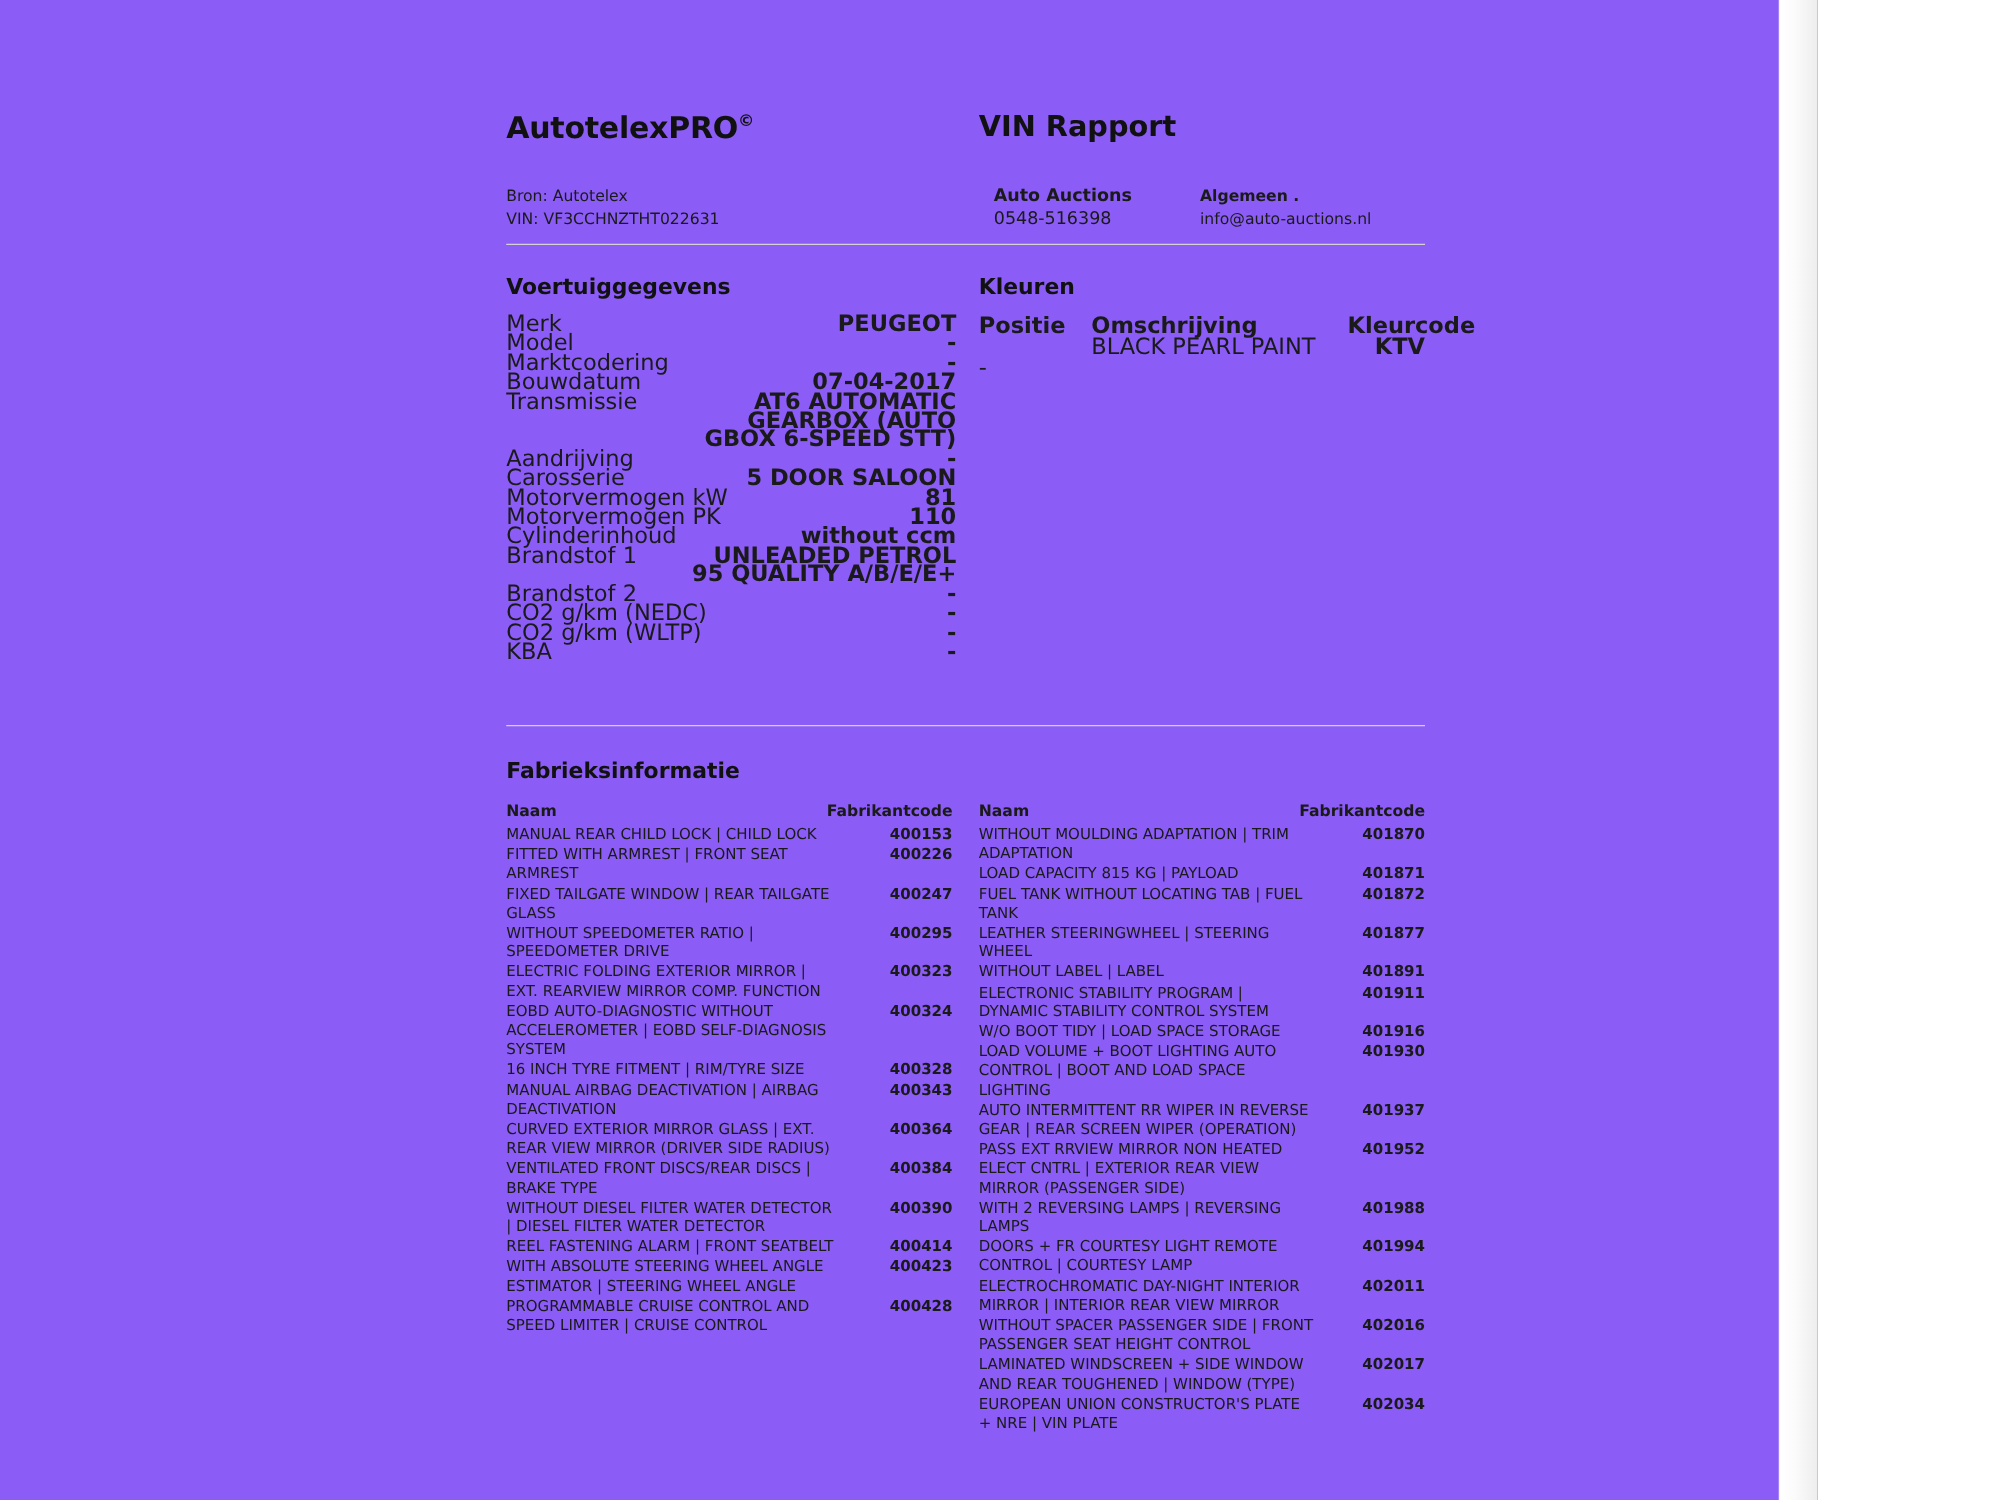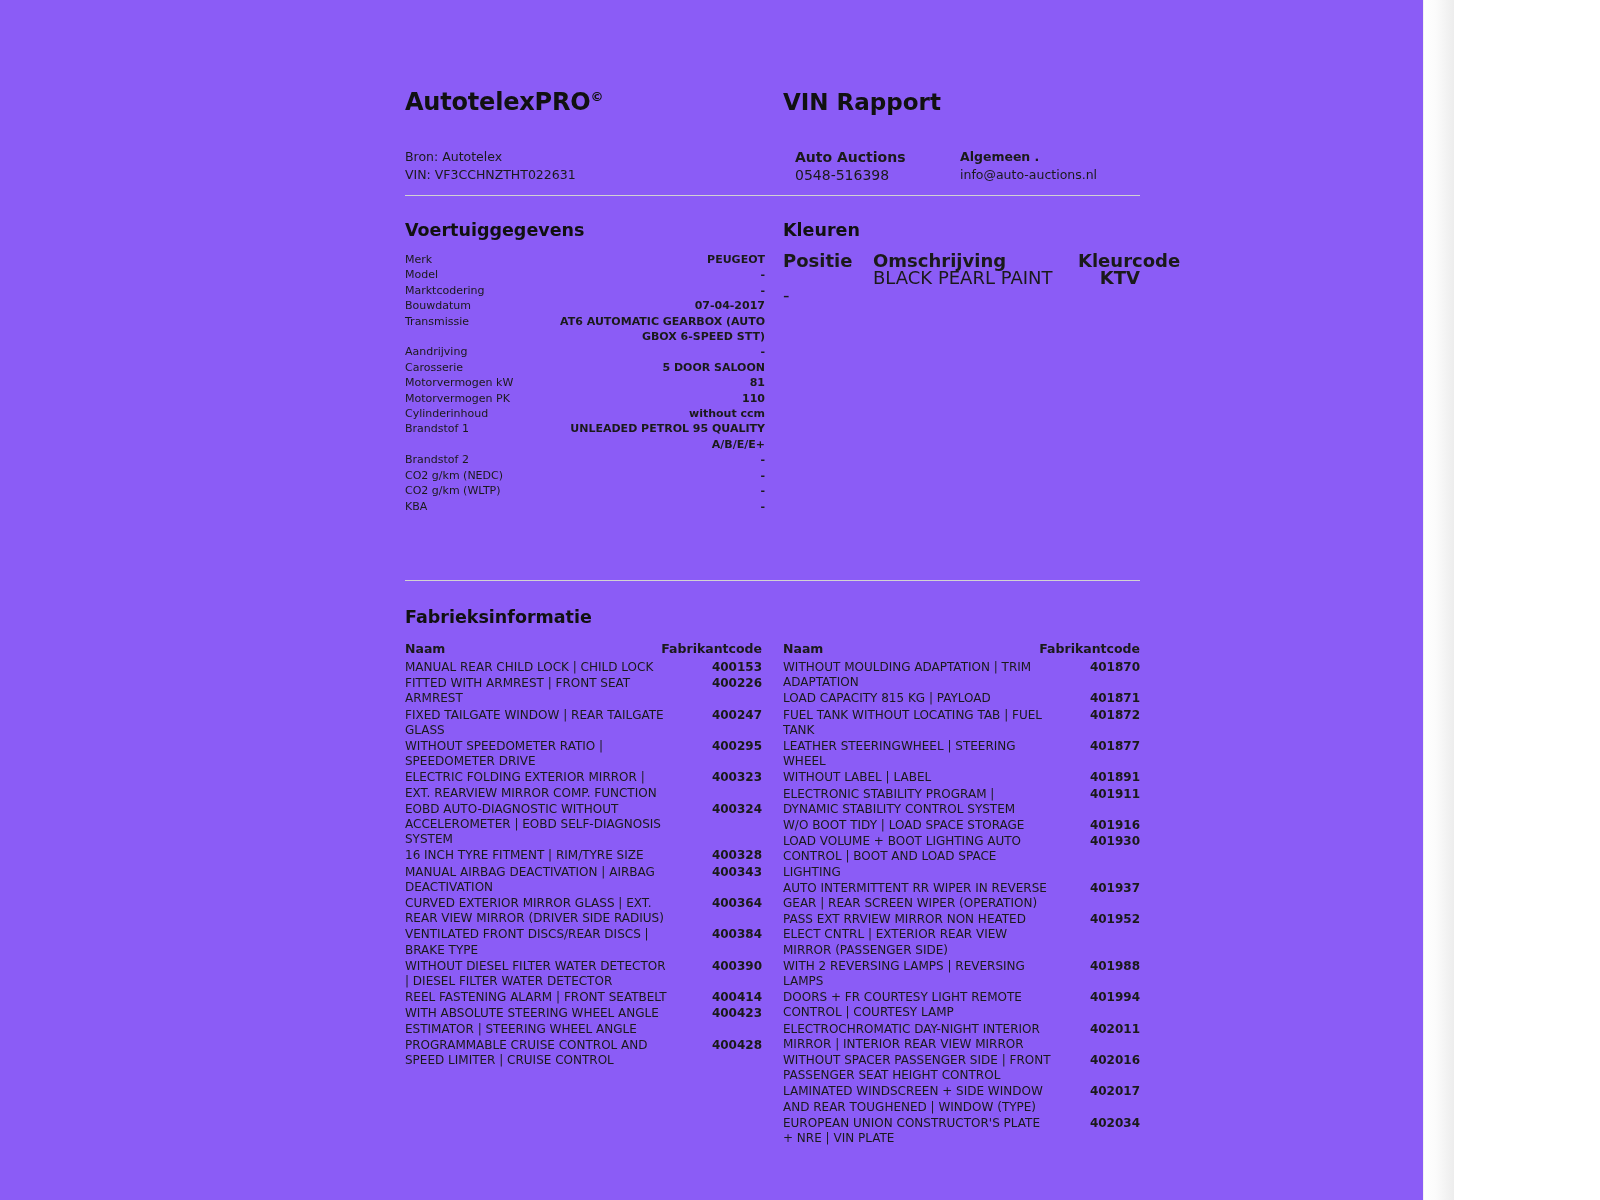--- a/index.html
+++ b/index.html
@@ -97,21 +97,21 @@
     font-size: 17.5px;
     font-weight: bold;
     color: #111;
   }
   
   .vd {
     position: absolute;
     left: 0;
     top: 252px;
     width: 360px;
-    font-size: 11px;
+    font-size: 18px;
     color: #1a1a1a;
   }
   .vd .row {
     display: flex;
     justify-content: space-between;
     align-items: flex-start;
     line-height: 15.4px;
     padding: 0;
   }
   .vd .lbl { text-align: left; white-space: nowrap; }

